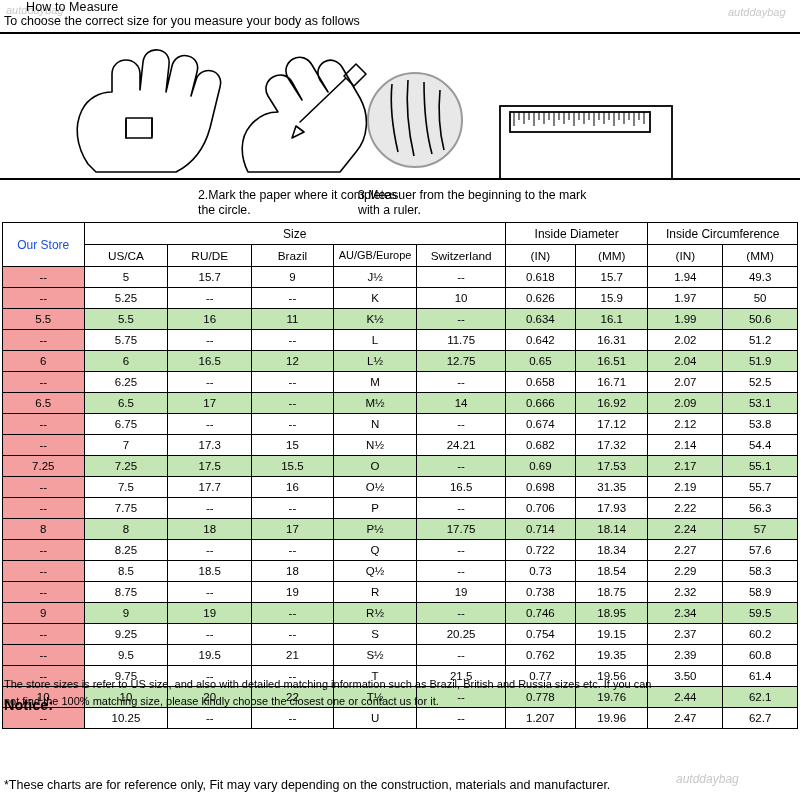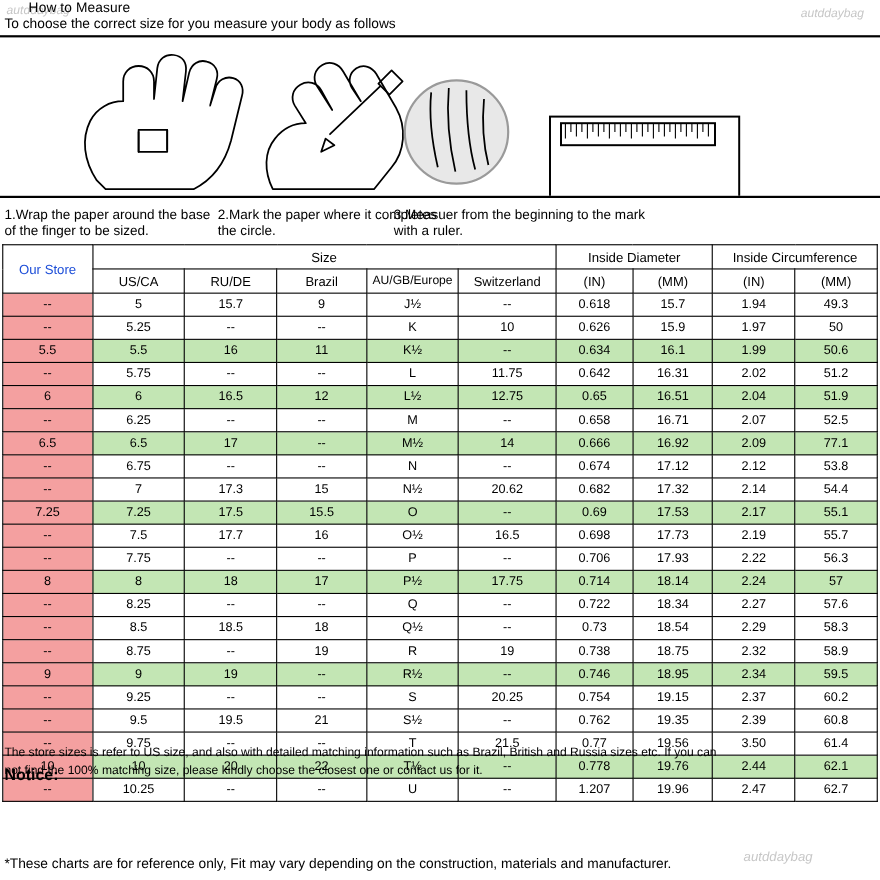--- a/index.html
+++ b/index.html
@@ -156,21 +156,20 @@
                  M574,78 L574,92 M579,78 L579,86 M584,78 L584,90 M589,78 L589,86
                  M594,78 L594,92 M599,78 L599,86 M604,78 L604,90 M609,78 L609,86
                  M614,78 L614,92 M619,78 L619,86 M624,78 L624,90 M629,78 L629,86
                  M634,78 L634,92 M639,78 L639,86 M644,78 L644,90"></path>
       </g>
     </g>
   </svg>
 
   <div class="rule-mid"></div>
 
-  <div class="ill-caption cap1">1.Wrap the paper around the base of the finger to be sized.</div>
   <div class="ill-caption cap2">2.Mark the paper where it completes the circle.</div>
   <div class="ill-caption cap3">3.Measuer from the beginning to the mark with a ruler.</div>
 
   <table class="sizes">
     <thead>
       <tr>
         <th class="col-our our-head" rowspan="2">Our Store</th>
         <th class="h-group" colspan="5">Size</th>
         <th class="h-group" colspan="2">Inside Diameter</th>
         <th class="h-group" colspan="2">Inside Circumference</th>
@@ -263,41 +262,41 @@
         <tr>
           <td class="col-our pink">6.5</td>
           <td class="col-usca green">6.5</td>
           <td class="col-rude green">17</td>
           <td class="col-brazil green">--</td>
           <td class="col-augb green">M½</td>
           <td class="col-swiss green">14</td>
           <td class="col-din green">0.666</td>
           <td class="col-dmm green">16.92</td>
           <td class="col-cin green">2.09</td>
-          <td class="col-cmm green">77.1</td>
+          <td class="col-cmm green">53.1</td>
         </tr>
         <tr>
           <td class="col-our pink">--</td>
           <td class="col-usca white">6.75</td>
           <td class="col-rude white">--</td>
           <td class="col-brazil white">--</td>
           <td class="col-augb white">N</td>
           <td class="col-swiss white">--</td>
           <td class="col-din white">0.674</td>
           <td class="col-dmm white">17.12</td>
           <td class="col-cin white">2.12</td>
           <td class="col-cmm white">53.8</td>
         </tr>
         <tr>
           <td class="col-our pink">--</td>
           <td class="col-usca white">7</td>
           <td class="col-rude white">17.3</td>
           <td class="col-brazil white">15</td>
           <td class="col-augb white">N½</td>
-          <td class="col-swiss white">20.62</td>
+          <td class="col-swiss white">24.21</td>
           <td class="col-din white">0.682</td>
           <td class="col-dmm white">17.32</td>
           <td class="col-cin white">2.14</td>
           <td class="col-cmm white">54.4</td>
         </tr>
         <tr>
           <td class="col-our pink">7.25</td>
           <td class="col-usca green">7.25</td>
           <td class="col-rude green">17.5</td>
           <td class="col-brazil green">15.5</td>
@@ -309,21 +308,21 @@
           <td class="col-cmm green">55.1</td>
         </tr>
         <tr>
           <td class="col-our pink">--</td>
           <td class="col-usca white">7.5</td>
           <td class="col-rude white">17.7</td>
           <td class="col-brazil white">16</td>
           <td class="col-augb white">O½</td>
           <td class="col-swiss white">16.5</td>
           <td class="col-din white">0.698</td>
-          <td class="col-dmm white">17.73</td>
+          <td class="col-dmm white">31.35</td>
           <td class="col-cin white">2.19</td>
           <td class="col-cmm white">55.7</td>
         </tr>
         <tr>
           <td class="col-our pink">--</td>
           <td class="col-usca white">7.75</td>
           <td class="col-rude white">--</td>
           <td class="col-brazil white">--</td>
           <td class="col-augb white">P</td>
           <td class="col-swiss white">--</td>

